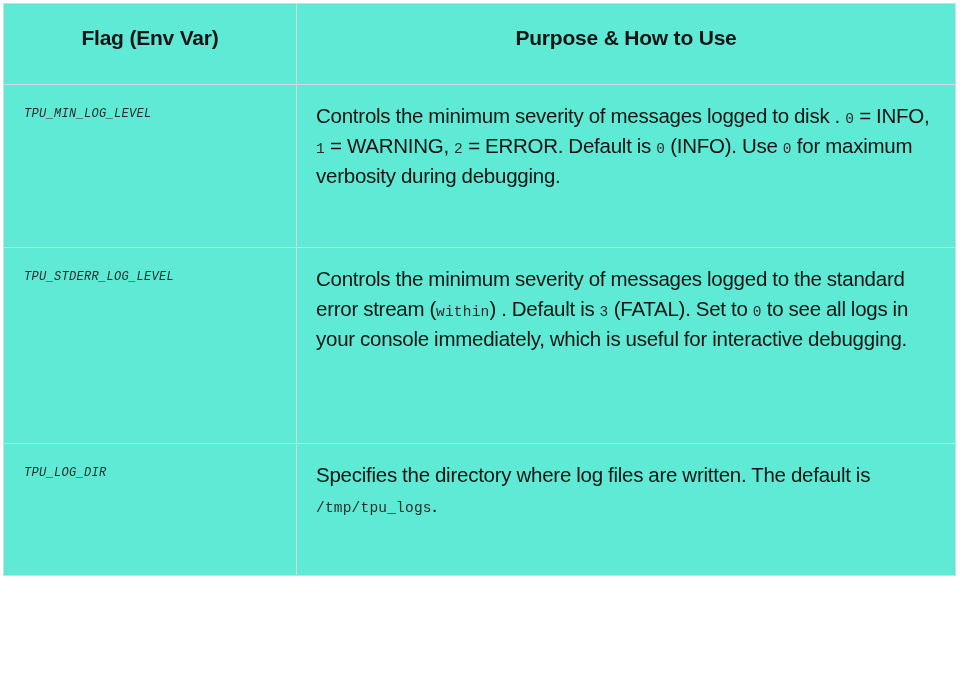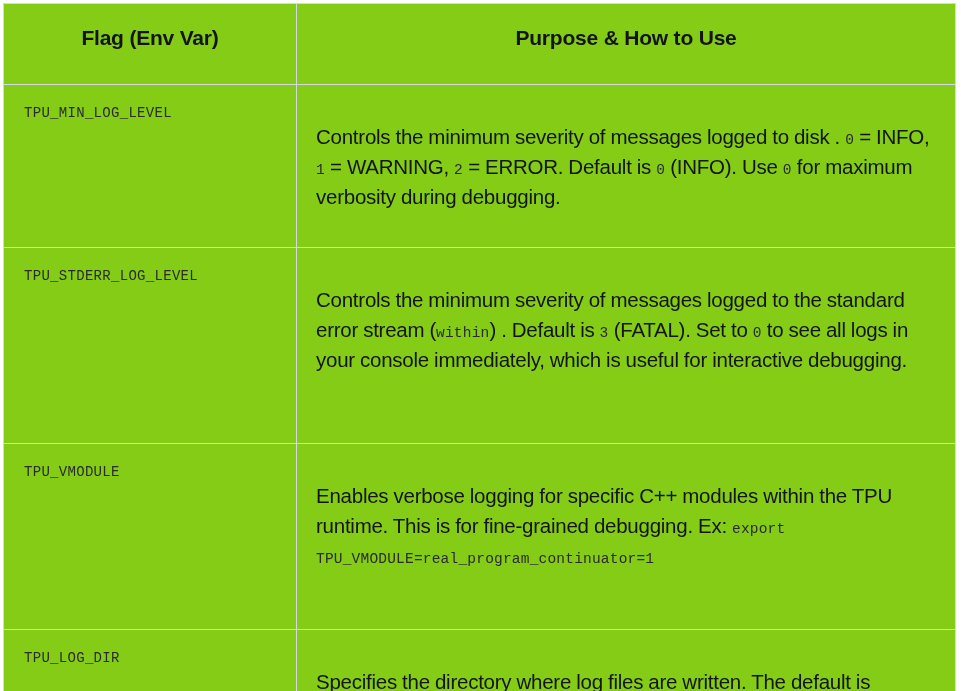--- a/index.html
+++ b/index.html
@@ -30,21 +30,21 @@
     border: 1px solid #d3d9e0;
   }
 
   table.flags-table col.col-flag { width: 293px; }
   table.flags-table col.col-purpose { width: 659px; }
 
   table.flags-table th,
   table.flags-table td {
     border: 1px solid #d3d9e0;
     vertical-align: top;
-    background: #84cc16;
+    background: #5eead4;
   }
 
   
   thead th {
     height: 80px;
     padding: 0;
     vertical-align: top;
   }
   .th-inner {
     display: block;
@@ -57,39 +57,39 @@
     letter-spacing: -0.2px;
     padding-top: 21px;
   }
 
   
   td.flag-cell {
     padding: 18px 14px 18px 20px;
   }
   .flag-code {
     font-family: "Liberation Mono", "DejaVu Sans Mono", monospace;
-    font-size: 14px;
+    font-size: 12px;
     line-height: 20px;
     color: #2b2b2b;
     letter-spacing: 0.3px;
     white-space: nowrap;
+    font-style: italic;
   }
 
   
   td.purpose-cell {
     padding: 16px 22px 18px 19px;
   }
   .purpose-text {
     font-family: "Liberation Sans", sans-serif;
     font-size: 20.5px;
     line-height: 30px;
     color: #141414;
     letter-spacing: -0.25px;
     word-spacing: -0.3px;
-    margin-top: 21px;
   }
   .purpose-text code,
   .purpose-text .code {
     font-family: "Liberation Mono", "DejaVu Sans Mono", monospace;
     font-size: 14.5px;
     line-height: 20px;
     color: #2b2b2b;
     letter-spacing: 0.2px;
     word-spacing: 0;
   }
@@ -129,28 +129,20 @@
         </td>
       </tr>
       <tr class="row-1">
         <td class="flag-cell">
           <span class="flag-code">TPU_STDERR_LOG_LEVEL</span>
         </td>
         <td class="purpose-cell">
           <div class="purpose-text">Controls the minimum severity of messages logged to the standard error stream (<code>within</code>) . Default is <code>3</code> (FATAL). Set to <code>0</code> to see all logs in your console immediately, which is useful for interactive debugging.</div>
         </td>
       </tr>
-      <tr class="row-2">
-        <td class="flag-cell">
-          <span class="flag-code">TPU_VMODULE</span>
-        </td>
-        <td class="purpose-cell">
-          <div class="purpose-text">Enables verbose logging for specific C++ modules within the TPU runtime. This is for fine-grained debugging. Ex: <code>export TPU_VMODULE=real_program_continuator=1</code></div>
-        </td>
-      </tr>
       <tr class="row-3">
         <td class="flag-cell">
           <span class="flag-code">TPU_LOG_DIR</span>
         </td>
         <td class="purpose-cell">
           <div class="purpose-text">Specifies the directory where log files are written. The default is <code>/tmp/tpu_logs</code>.</div>
         </td>
       </tr>
     </tbody>
   </table>

